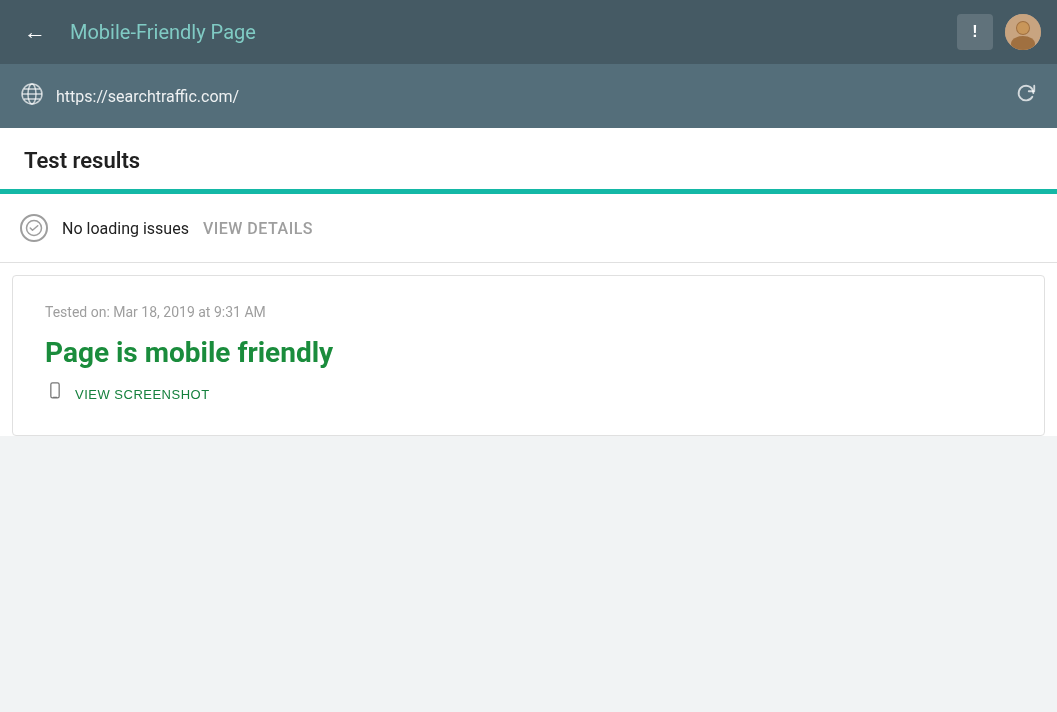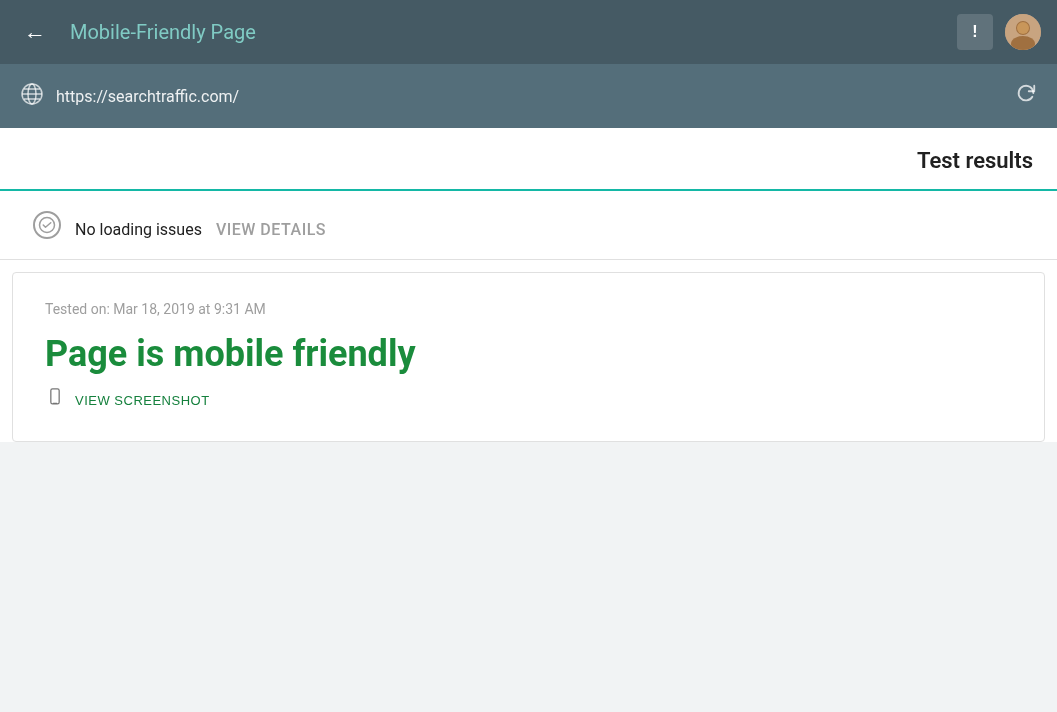--- a/index.html
+++ b/index.html
@@ -109,35 +109,34 @@
     }
 
     
     .main-content {
       background: white;
       margin: 0;
     }
 
     .test-results-header {
       padding: 20px 24px 16px 24px;
-      border-bottom: 2px solid #14b8a6;
-      text-align: right;
+      border-bottom: 5px solid #14b8a6;
     }
 
     .test-results-title {
       font-size: 22px;
       font-weight: 600;
       color: #212121;
     }
 
     
     .loading-issues-row {
       display: flex;
-      align-items: flex-end;
-      padding: 20px 33px;
+      align-items: center;
+      padding: 20px 20px;
       gap: 14px;
       border-bottom: 1px solid #e0e0e0;
       background: white;
     }
 
     .check-circle-icon {
       width: 28px;
       height: 28px;
       border-radius: 50%;
       border: 2px solid #9e9e9e;
@@ -174,21 +173,21 @@
       padding: 28px 32px 28px 32px;
     }
 
     .tested-on {
       font-size: 14px;
       color: #9e9e9e;
       margin-bottom: 16px;
     }
 
     .mobile-friendly-heading {
-      font-size: 36px;
+      font-size: 28px;
       font-weight: 700;
       color: #1a8c3c;
       margin-bottom: 12px;
       line-height: 1.2;
     }
 
     .mobile-friendly-desc {
       font-size: 15px;
       color: #212121;
       margin-bottom: 32px;

